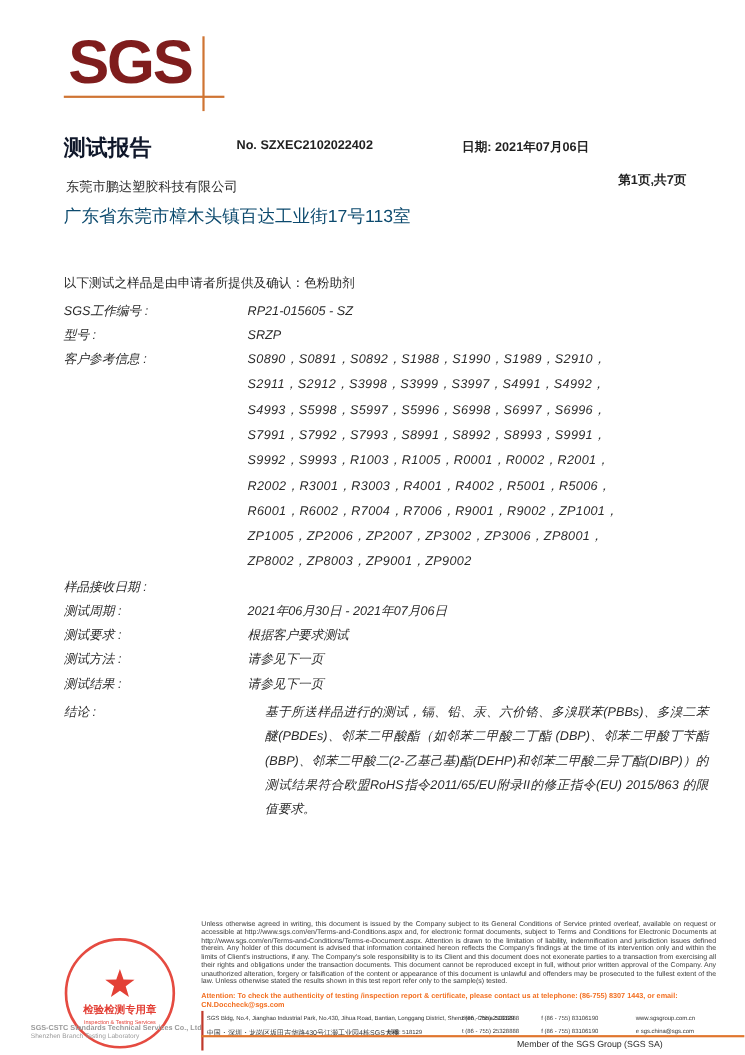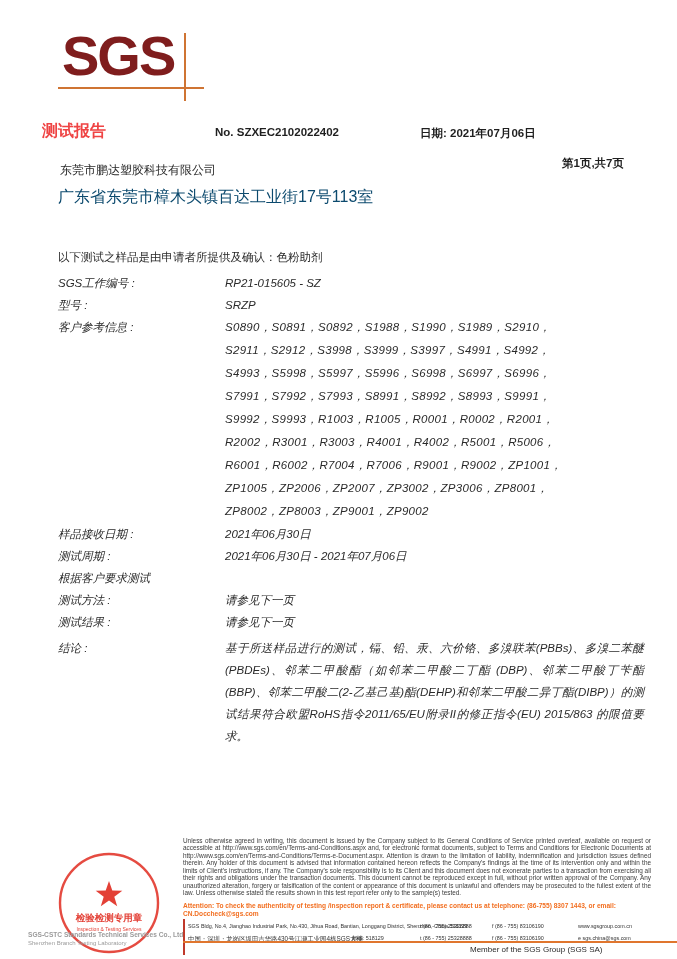--- a/index.html
+++ b/index.html
@@ -14,38 +14,38 @@
   }
   
   .logo{
     position:absolute;left:62px;top:26px;
     font-size:56px;font-weight:700;color:#7f1d1d;
     letter-spacing:-2px;line-height:60px;
   }
   .logo-hline{position:absolute;left:58px;top:87px;width:146px;height:2px;background:#cf7433;}
   .logo-vline{position:absolute;left:184px;top:33px;width:2px;height:68px;background:#cf7433;}
 
-  .doc-title{position:absolute;left:42px;top:121px;font-size:16px;font-weight:700;color:#ef4444;}
+  .doc-title{position:absolute;left:58px;top:121px;font-size:20px;font-weight:700;color:#0f172a;}
   .hdr-item{position:absolute;top:126px;font-size:11.5px;font-weight:600;color:#1f1f1f;}
   .hdr-no{left:215px;}
   .hdr-date{left:420px;}
   .hdr-page{left:562px;margin-top:30px;}
 
   .applicant-name{position:absolute;left:60px;top:162px;font-size:12px;color:#2a2a2a;}
   .applicant-address{position:absolute;left:58px;top:187px;font-size:16px;color:#0c4a6e;}
 
   .statement{position:absolute;left:58px;top:250px;font-size:11.5px;color:#2a2a2a;}
 
   
   .fields{position:absolute;left:58px;top:272px;width:586px;font-size:11.5px;}
   .frow{display:flex;align-items:flex-start;font-style:italic;}
   .frow .lbl{width:167px;flex:none;line-height:22px;color:#2a2a2a;}
   .frow .val{flex:1;line-height:22px;color:#2a2a2a;}
   .ref-line{line-height:23px;letter-spacing:0.3px;}
-  .conclusion-val{line-height:15.5px;padding-top:4px;width:406px;text-align:justify;}
+  .conclusion-val{line-height:15.5px;padding-top:4px;width:406px;text-align:justify;margin-left:16px;}
   .conclusion-lbl{padding-top:4px;}
 
   
   .legal{
     position:absolute;left:183px;top:837px;width:468px;margin:0;
     font-size:6.4px;line-height:1.17;color:#3c3c3c;text-align:justify;
   }
   .attention{
     position:absolute;left:183px;top:902px;width:468px;margin:0;
     font-size:6.6px;line-height:1.25;font-weight:700;color:#f26f21;
@@ -105,27 +105,27 @@
         <div class="ref-line">S7991，S7992，S7993，S8991，S8992，S8993，S9991，</div>
         <div class="ref-line">S9992，S9993，R1003，R1005，R0001，R0002，R2001，</div>
         <div class="ref-line">R2002，R3001，R3003，R4001，R4002，R5001，R5006，</div>
         <div class="ref-line">R6001，R6002，R7004，R7006，R9001，R9002，ZP1001，</div>
         <div class="ref-line">ZP1005，ZP2006，ZP2007，ZP3002，ZP3006，ZP8001，</div>
         <div class="ref-line">ZP8002，ZP8003，ZP9001，ZP9002</div>
       </div>
     </div>
     <div class="frow">
       <div class="lbl">样品接收日期 :</div>
-      <div class="val">2021年06月30日</div>
     </div>
     <div class="frow">
       <div class="lbl">测试周期 :</div>
       <div class="val">2021年06月30日 - 2021年07月06日</div>
     </div>
     <div class="frow">
+      <div class="lbl">测试要求 :</div>
       <div class="val">根据客户要求测试</div>
     </div>
     <div class="frow">
       <div class="lbl">测试方法 :</div>
       <div class="val">请参见下一页</div>
     </div>
     <div class="frow">
       <div class="lbl">测试结果 :</div>
       <div class="val">请参见下一页</div>
     </div>

